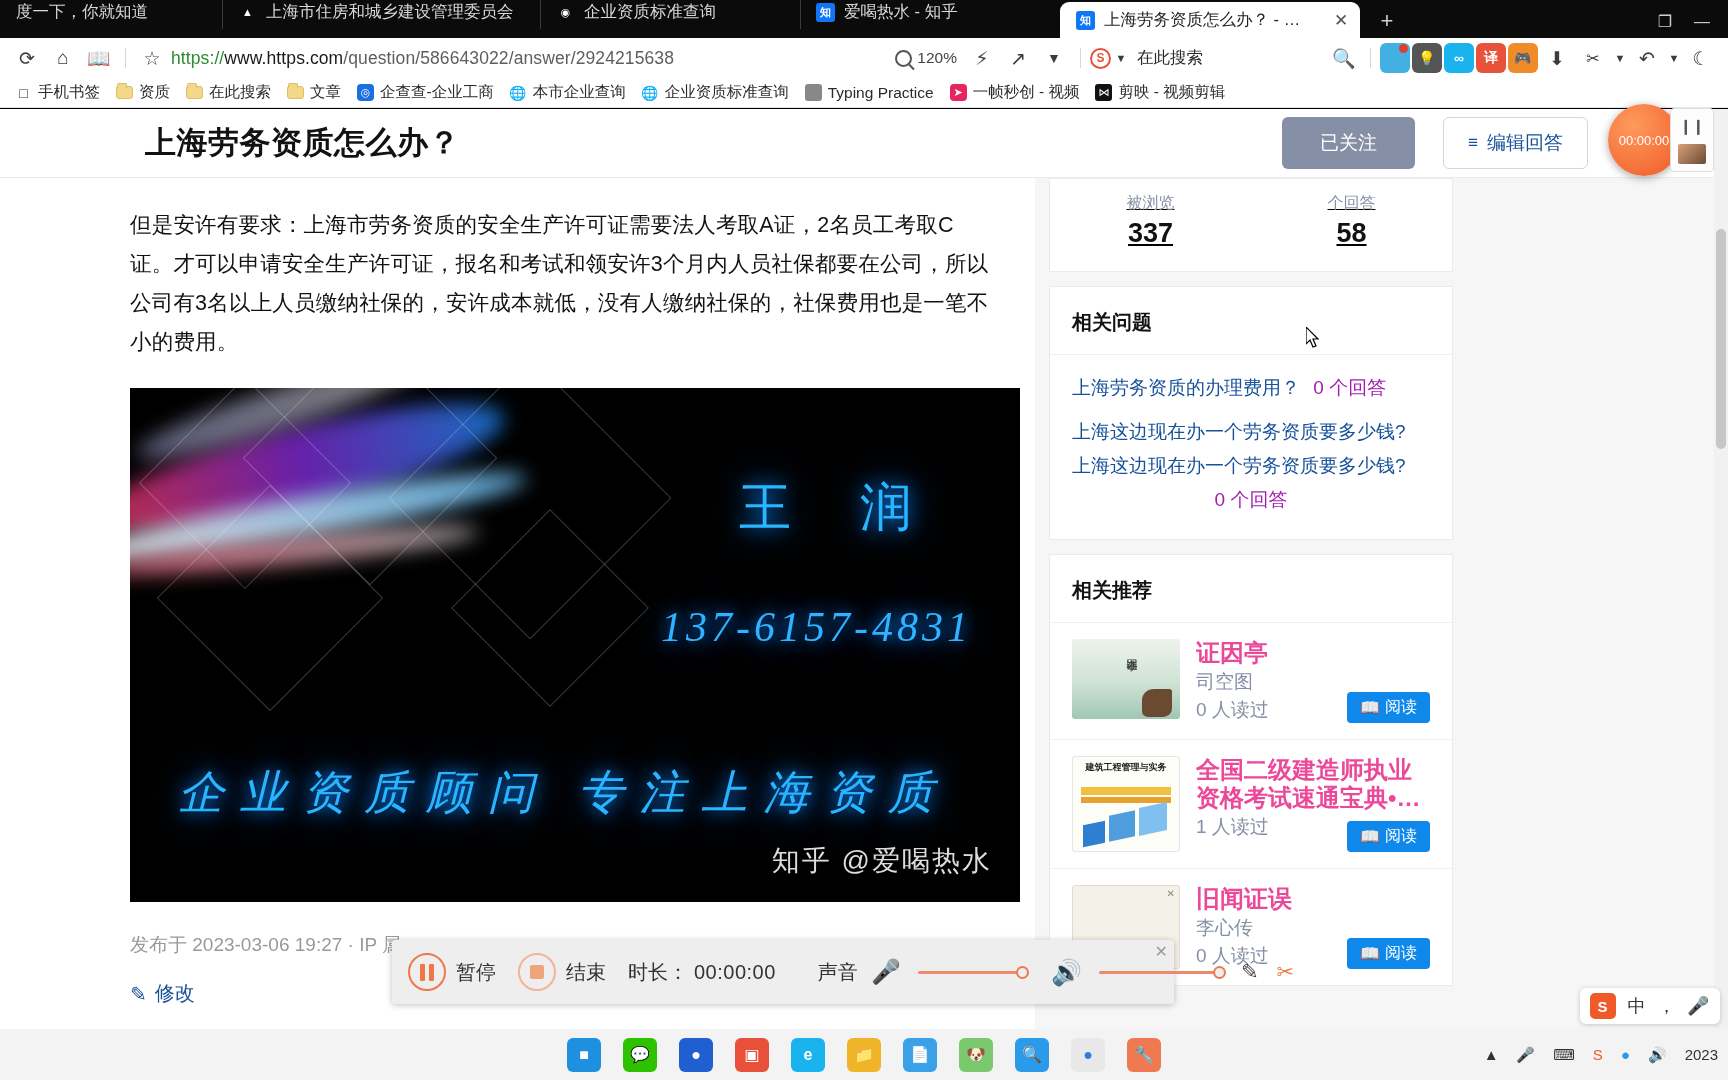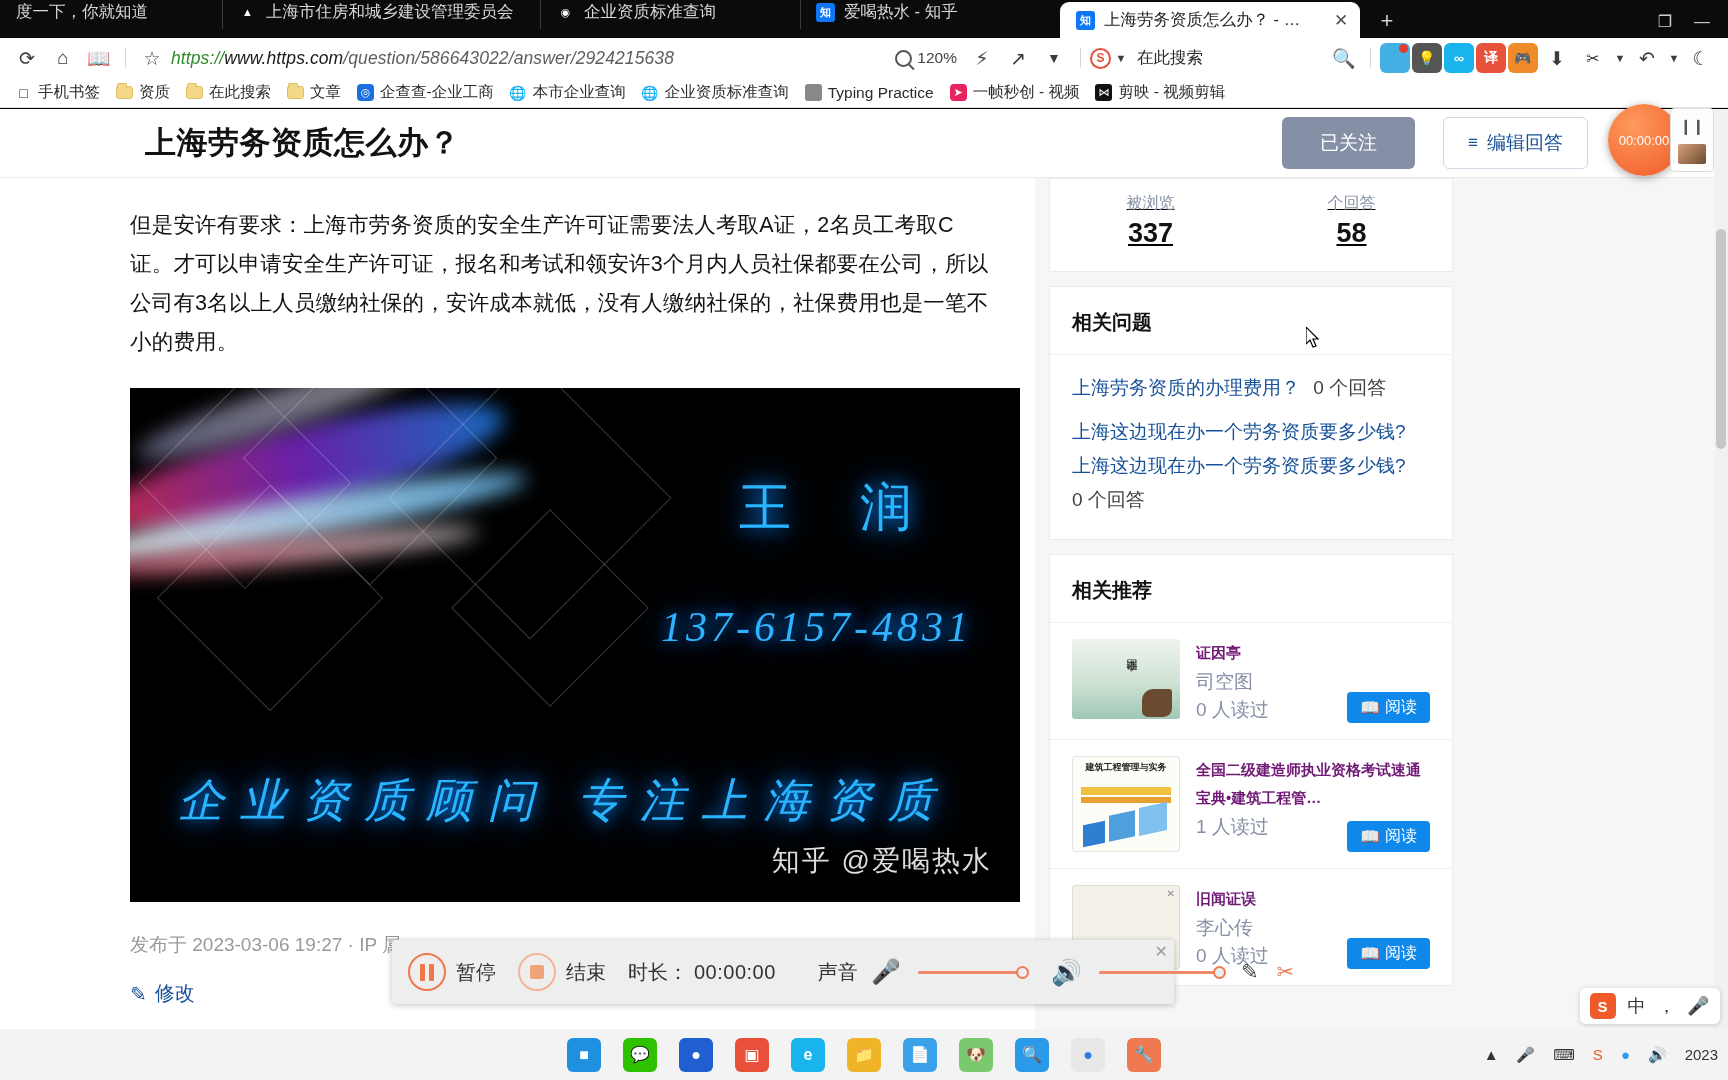--- a/index.html
+++ b/index.html
@@ -62,21 +62,21 @@
     background: #fff; display: flex; align-items: center; padding: 0 10px;
     gap: 2px;
   }
   .nav-ic {
     width: 34px; height: 30px; display: flex; align-items: center;
     justify-content: center; color: #3c3c3c; font-size: 19px; flex: none;
   }
   .vdiv { width: 1px; height: 20px; background: #d8d8d8; margin: 0 7px; flex:none; }
   .url {
     flex: 1; display: flex; align-items: center; font-size: 17.5px;
-    color: #5e5e5e; letter-spacing: .1px; white-space: nowrap; overflow: hidden; font-style: italic;
+    color: #5e5e5e; letter-spacing: .1px; white-space: nowrap; overflow: hidden;
   }
   .url .scheme { color: #2e8b2e; }
   .url .host { color: #1a1a1a; }
   .zoombadge {
     display: flex; align-items: center; gap: 5px; color: #444;
     font-size: 15.5px; flex: none; padding: 0 6px;
   }
   .zoombadge .glass {
     width: 17px; height: 17px; border: 2px solid #555; border-radius: 50%;
     position: relative;
@@ -162,21 +162,21 @@
     text-shadow: 0 0 18px #0d86ff, 0 0 40px #0a66cc;
     font-family: "Liberation Serif", serif;
   }
   .vphone {
     position: absolute; right: 48px; top: 215px; font-size: 42px;
     color: #2fb2ff; font-style: italic; letter-spacing: 4px;
     text-shadow: 0 0 16px #0d86ff, 0 0 36px #0a66cc;
     font-family: "Liberation Serif", serif;
   }
   .vslogan {
-    position: absolute; left: 48px; top: 382px; font-size: 46px;
+    position: absolute; left: 48px; top: 374px; font-size: 46px;
     color: #29b4ff; letter-spacing: 16px; font-style: italic;
     text-shadow: 0 0 16px #0d86ff, 0 0 38px #0a66cc;
     font-family: "Liberation Serif", serif;
   }
   .vwater {
     position: absolute; right: 28px; bottom: 22px; font-size: 28px;
     color: #dcdcdc; letter-spacing: 2px;
   }
   .diamond {
     position: absolute; border: 1px solid rgba(255,255,255,.22);
@@ -193,25 +193,25 @@
   .stats { display: flex; padding: 14px 0 22px; }
   .stat { flex: 1; text-align: center; text-decoration: underline; }
   .stat-label { font-size: 16px; color: #8590a6; margin-bottom: 4px; }
   .stat-num { font-size: 27px; font-weight: bold; color: #121212; }
   .card-title {
     font-size: 20px; font-weight: bold; color: #121212;
     padding: 22px 22px 18px; border-bottom: 1px solid #f0f0f0;
   }
   .card-body { padding: 16px 22px 22px; }
   .relq { font-size: 19px; line-height: 34px; color: #175199; margin-bottom: 10px; }
-  .relq .cnt { color: #404040; margin-left: 8px; }
+  .relq .cnt { color: #a21caf; margin-left: 8px; text-align: center; }
   .rec-item { display: flex; gap: 16px; padding: 16px 22px; border-bottom: 1px solid #f0f0f0; }
   .rec-cover { width: 108px; height: 80px; flex: none; border-radius: 3px; overflow: hidden; position: relative; }
   .rec-txt { flex: 1; min-width: 0; position: relative; }
-  .rec-name { font-size: 15px; font-weight: bold; color: #701a75; line-height: 28px;
+  .rec-name { font-size: 24px; font-weight: bold; color: #ec4899; line-height: 28px;
     overflow: hidden; display: -webkit-box; -webkit-line-clamp: 2; -webkit-box-orient: vertical; }
   .rec-auth { font-size: 19px; color: #8590a6; margin-top: 2px; }
   .rec-read { font-size: 19px; color: #8590a6; margin-top: 2px; }
   .btn-read {
     position: absolute; right: 0; bottom: 0; background: #0f88eb; color: #fff;
     font-size: 16px; border-radius: 4px; padding: 5px 13px;
     display: flex; align-items: center; gap: 5px;
   }
 
   

